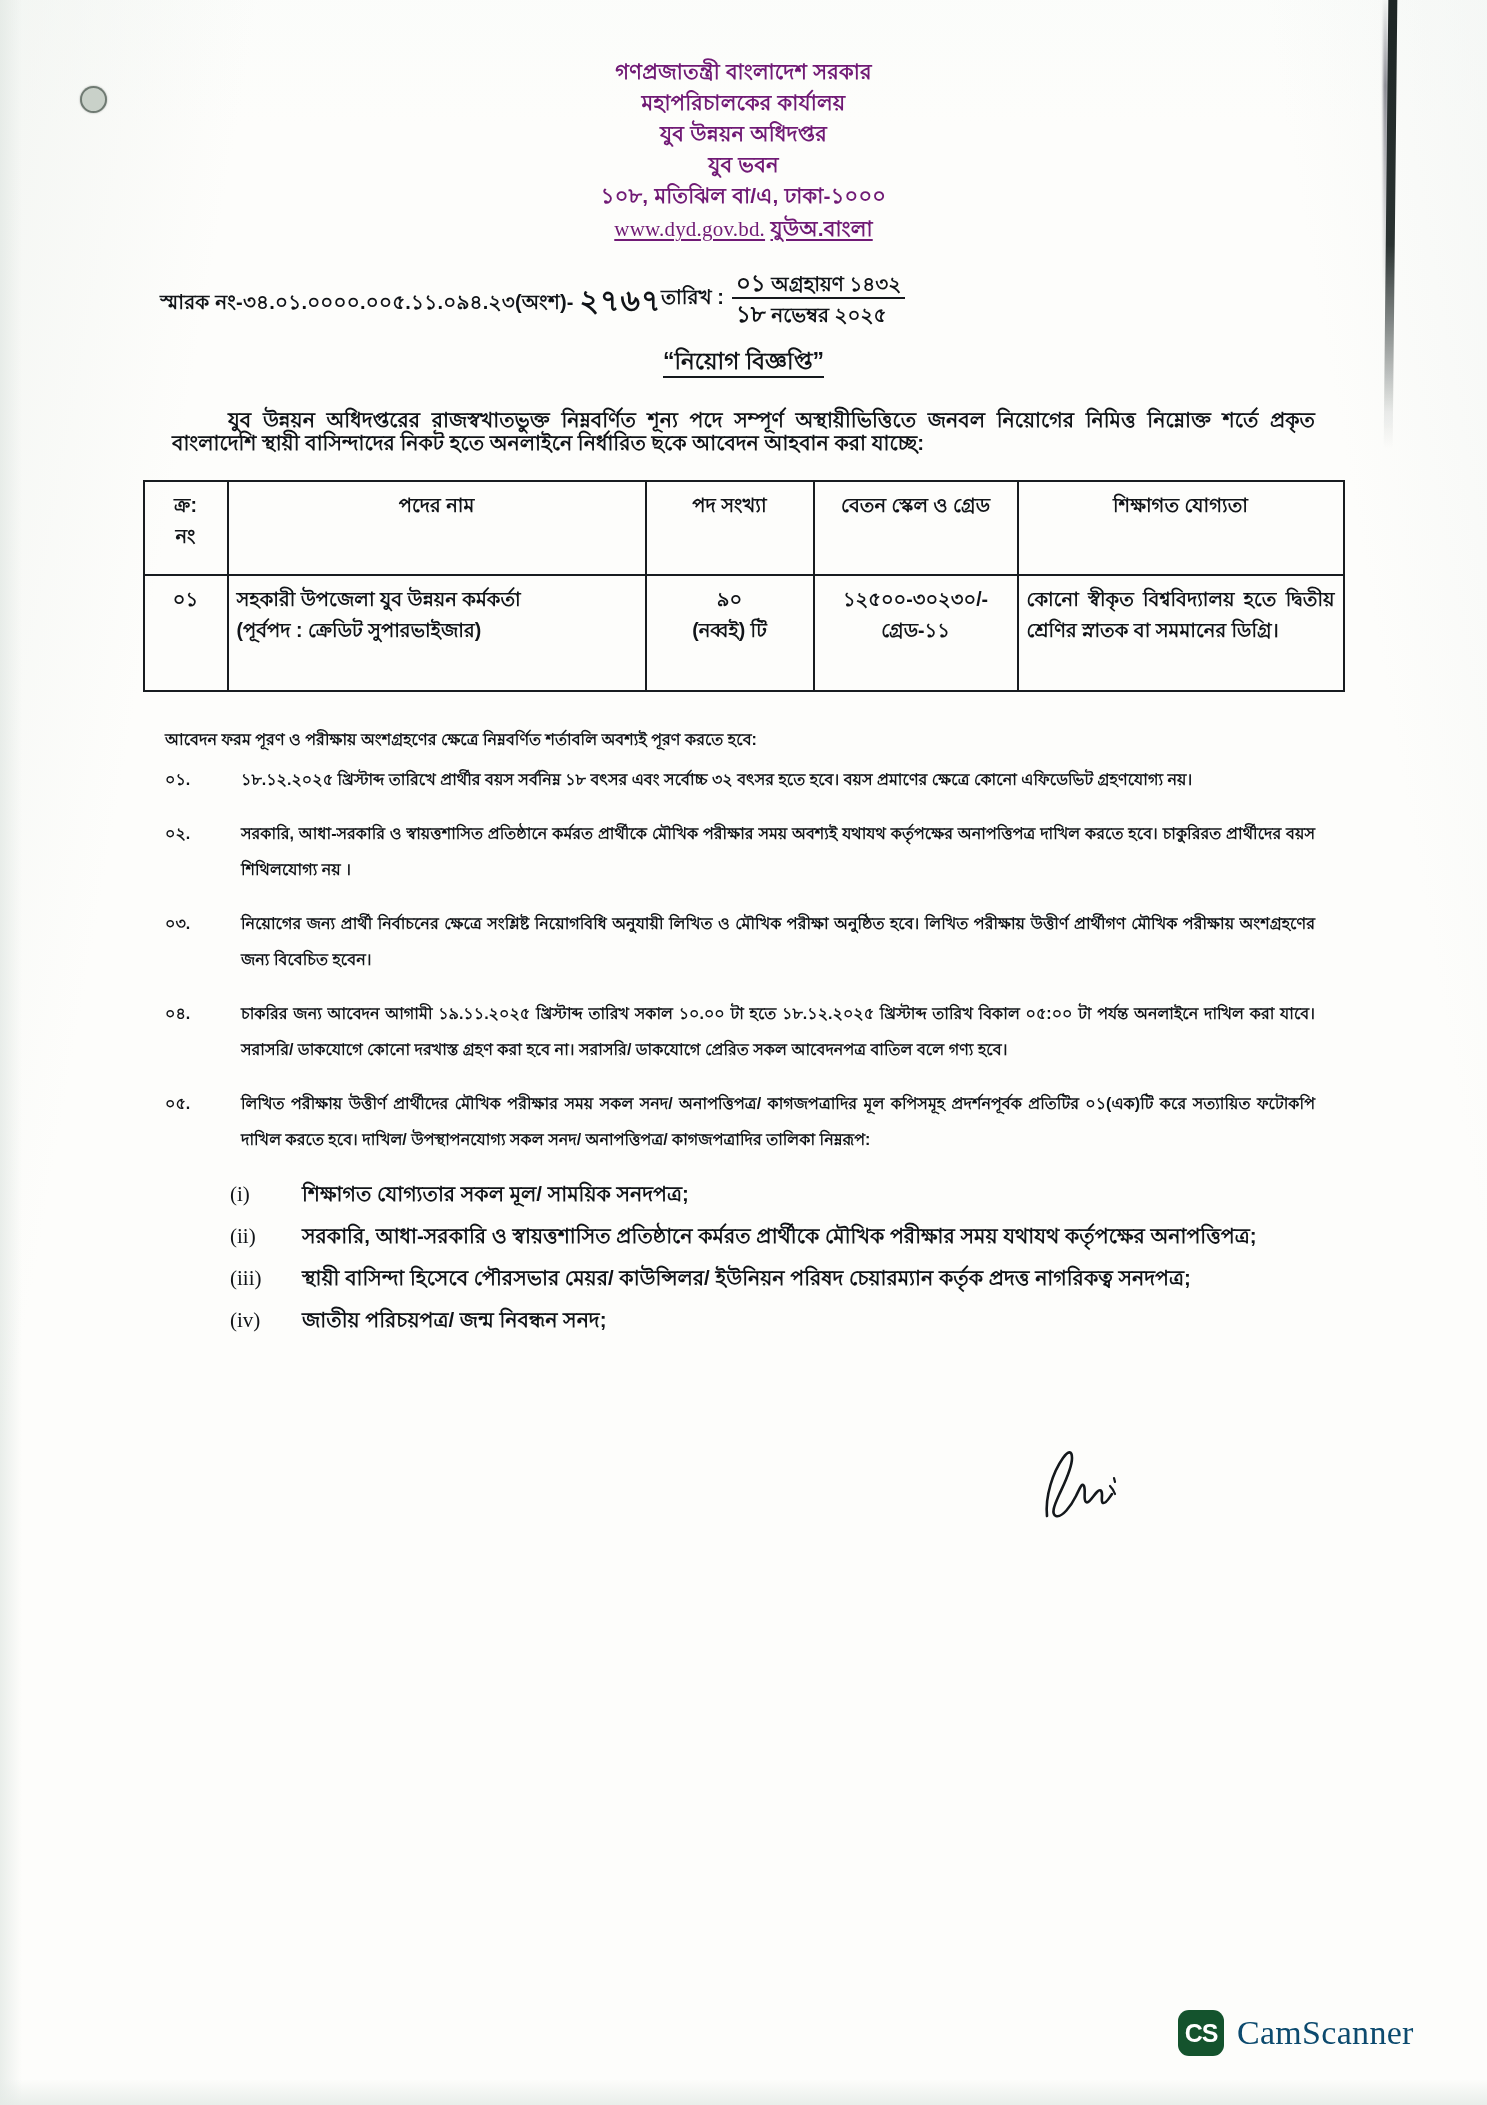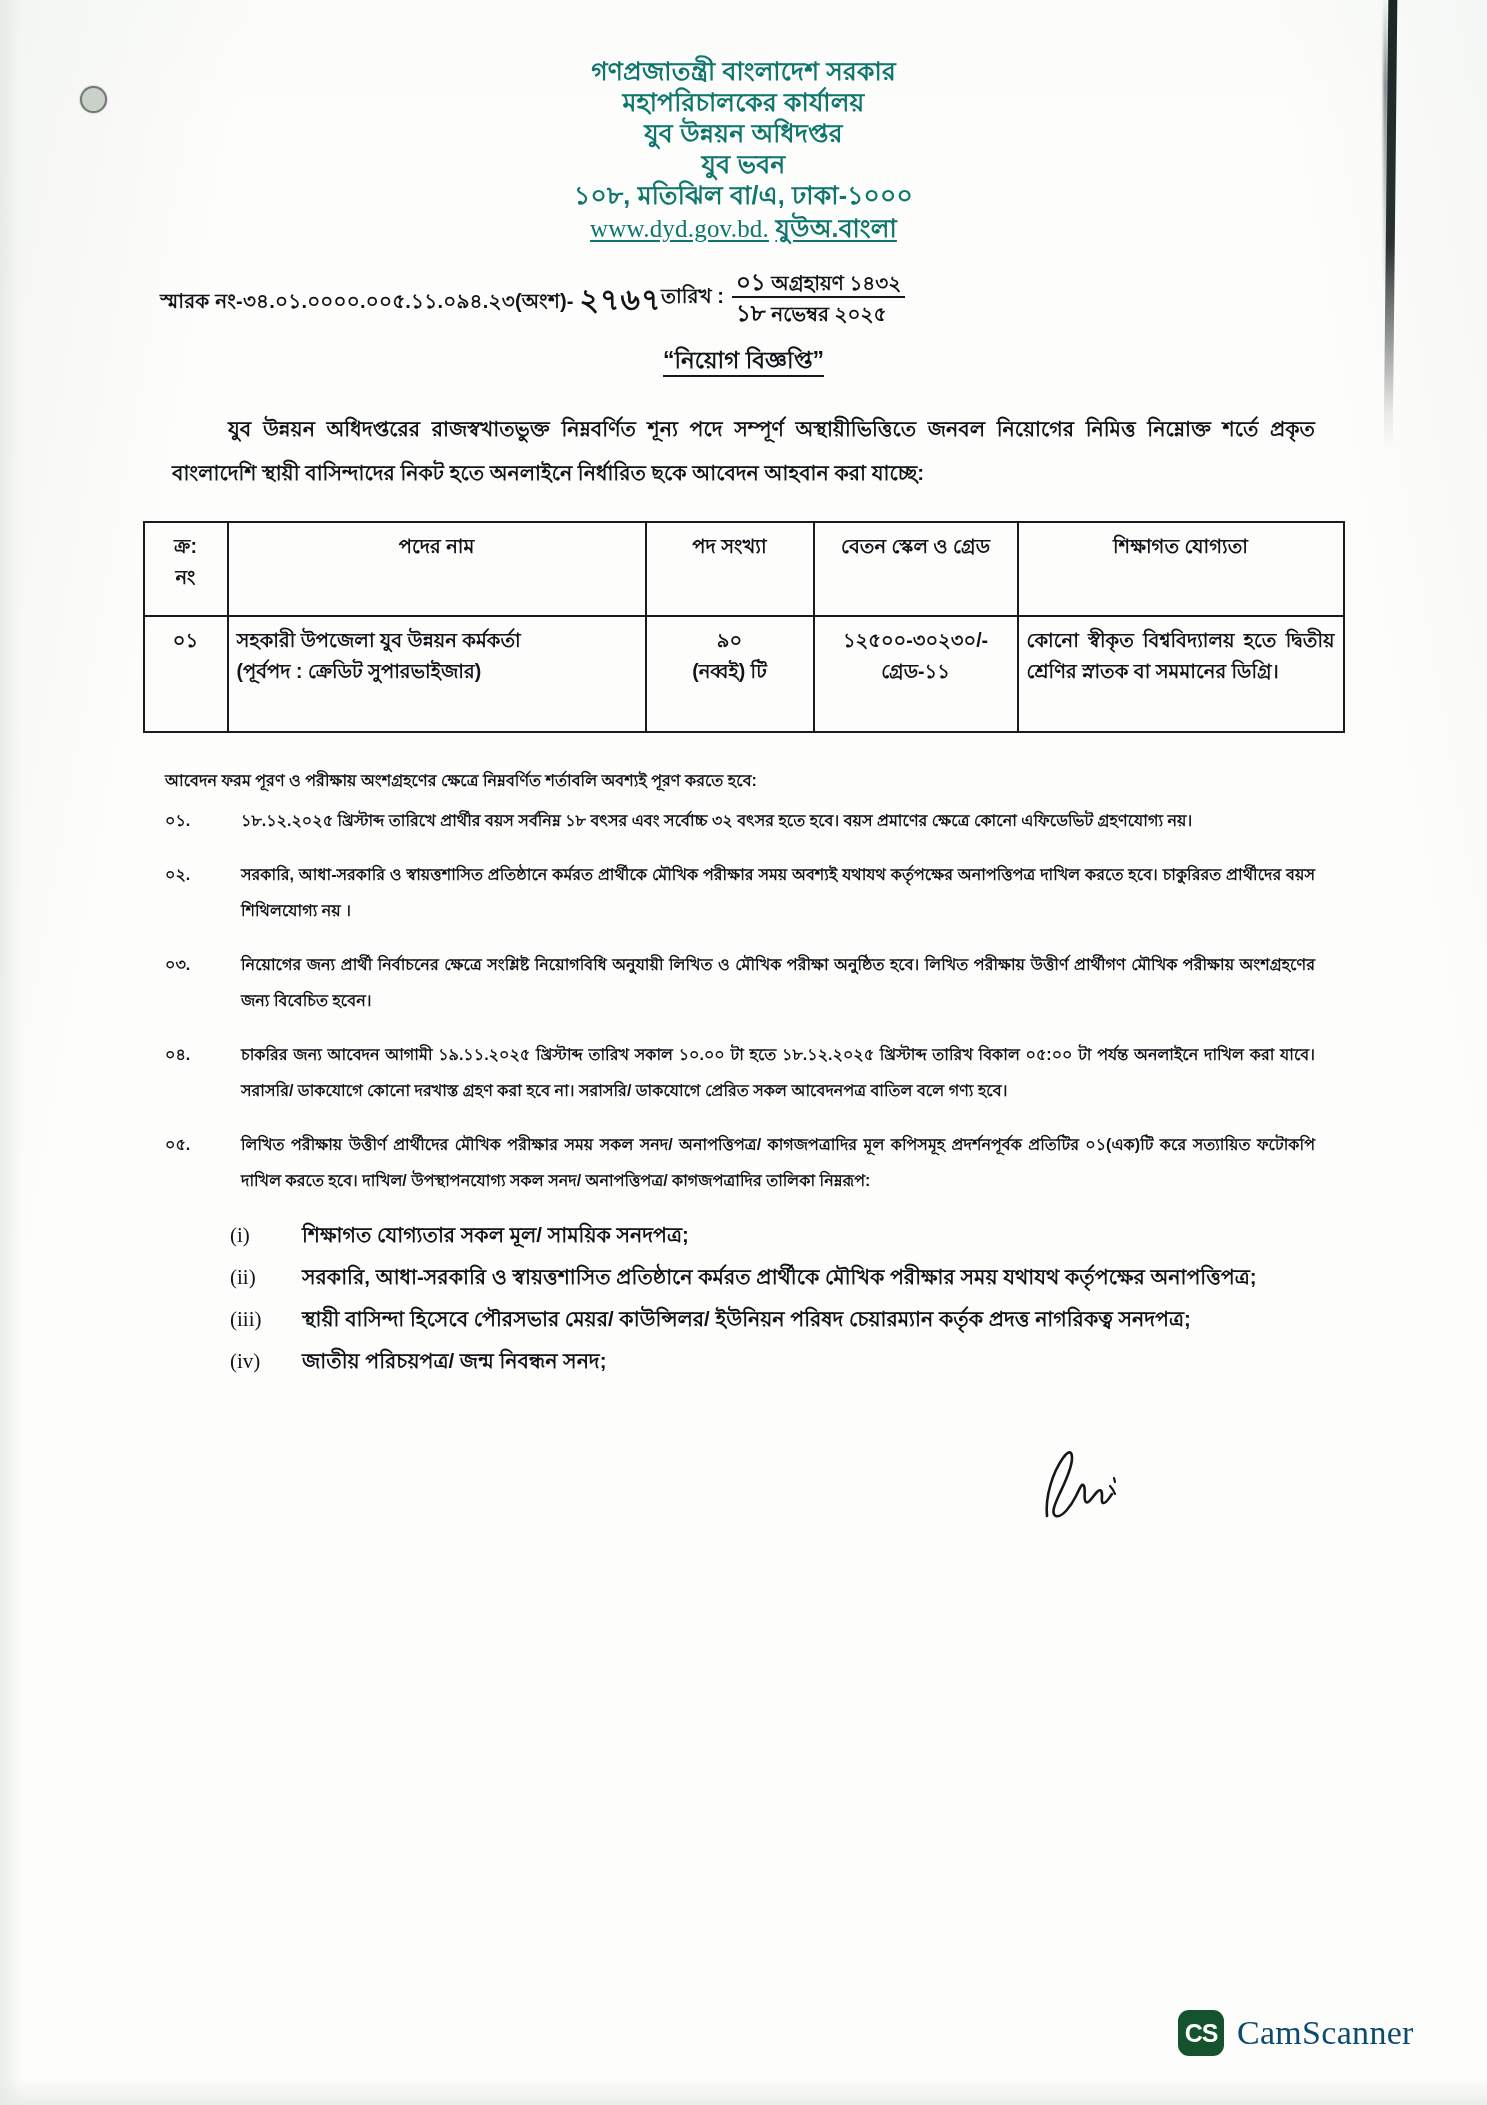--- a/index.html
+++ b/index.html
@@ -94,24 +94,24 @@
     font-family: "Liberation Sans", "DejaVu Sans", sans-serif;
     font-weight: 700;
   }
 
   
   #letterhead {
     text-align: center;
     margin-top: 56px;
   }
   #letterhead div {
-    font-size: 25px;
+    font-size: 21px;
     line-height: 31px;
     letter-spacing: .2px;
-    color: #0f766e;
+    color: #701a75;
   }
   #website {
     font-family: "Liberation Serif", serif;
     font-size: 23px;
     font-weight: 400;
     line-height: 34px;
     margin-top: 2px;
   }
   #website .url-under {
     text-decoration: underline;
@@ -178,21 +178,21 @@
   }
   #doc-title span {
     border-bottom: 2px solid #15191d;
     padding-bottom: 2px;
   }
 
   
   #intro {
     margin: 26px 172px 0 172px;
     font-size: 20.5px;
-    line-height: 44px;
+    line-height: 23px;
     text-align: justify;
     text-indent: 56px;
   }
 
   
   #vacancy-table {
     margin: 26px auto 0 auto;
     width: 1110px;
     border-collapse: collapse;
     table-layout: fixed;

